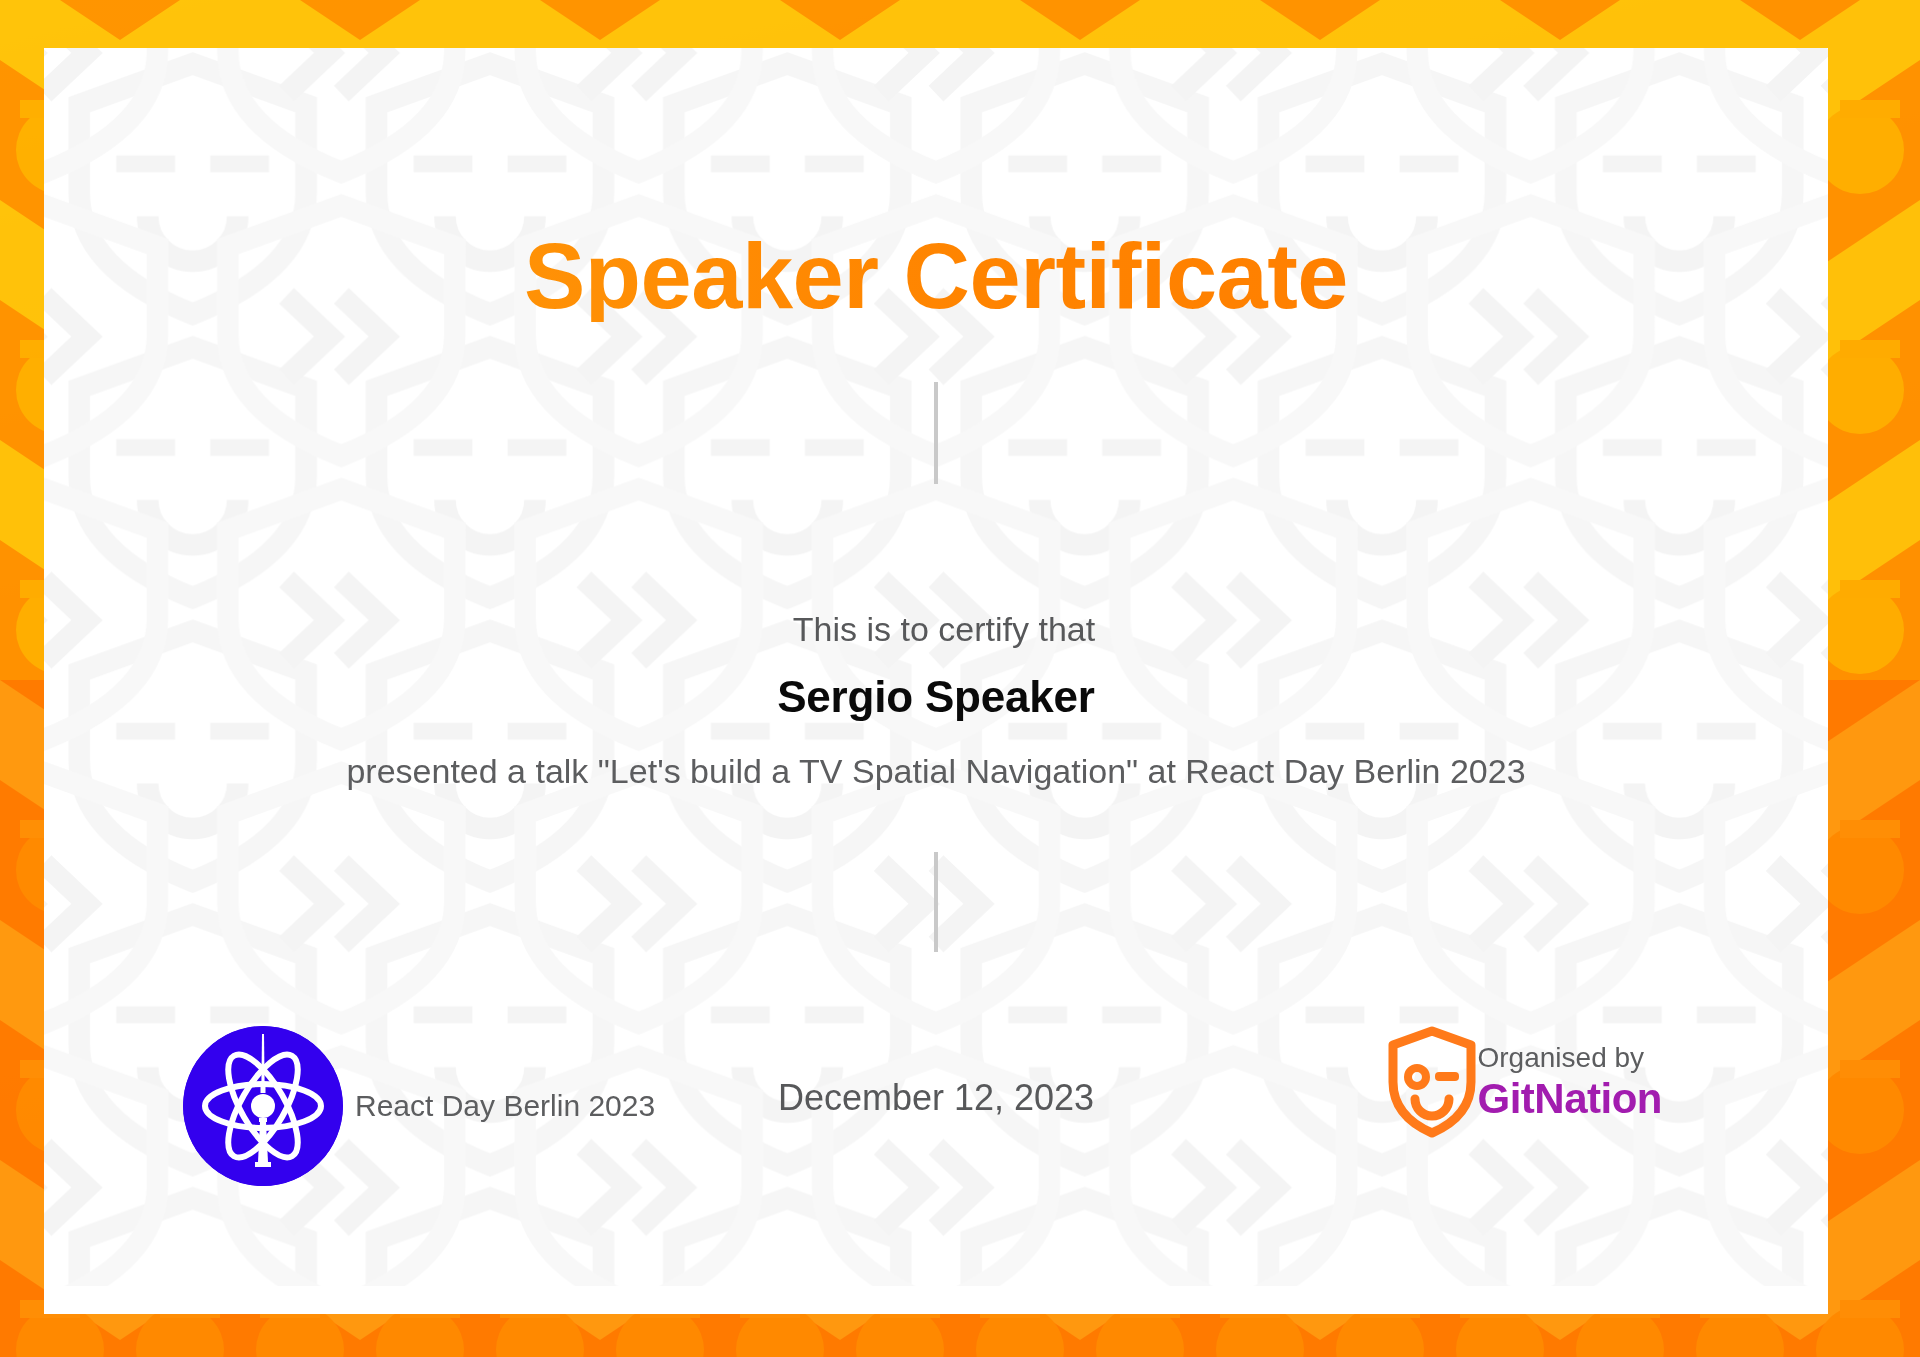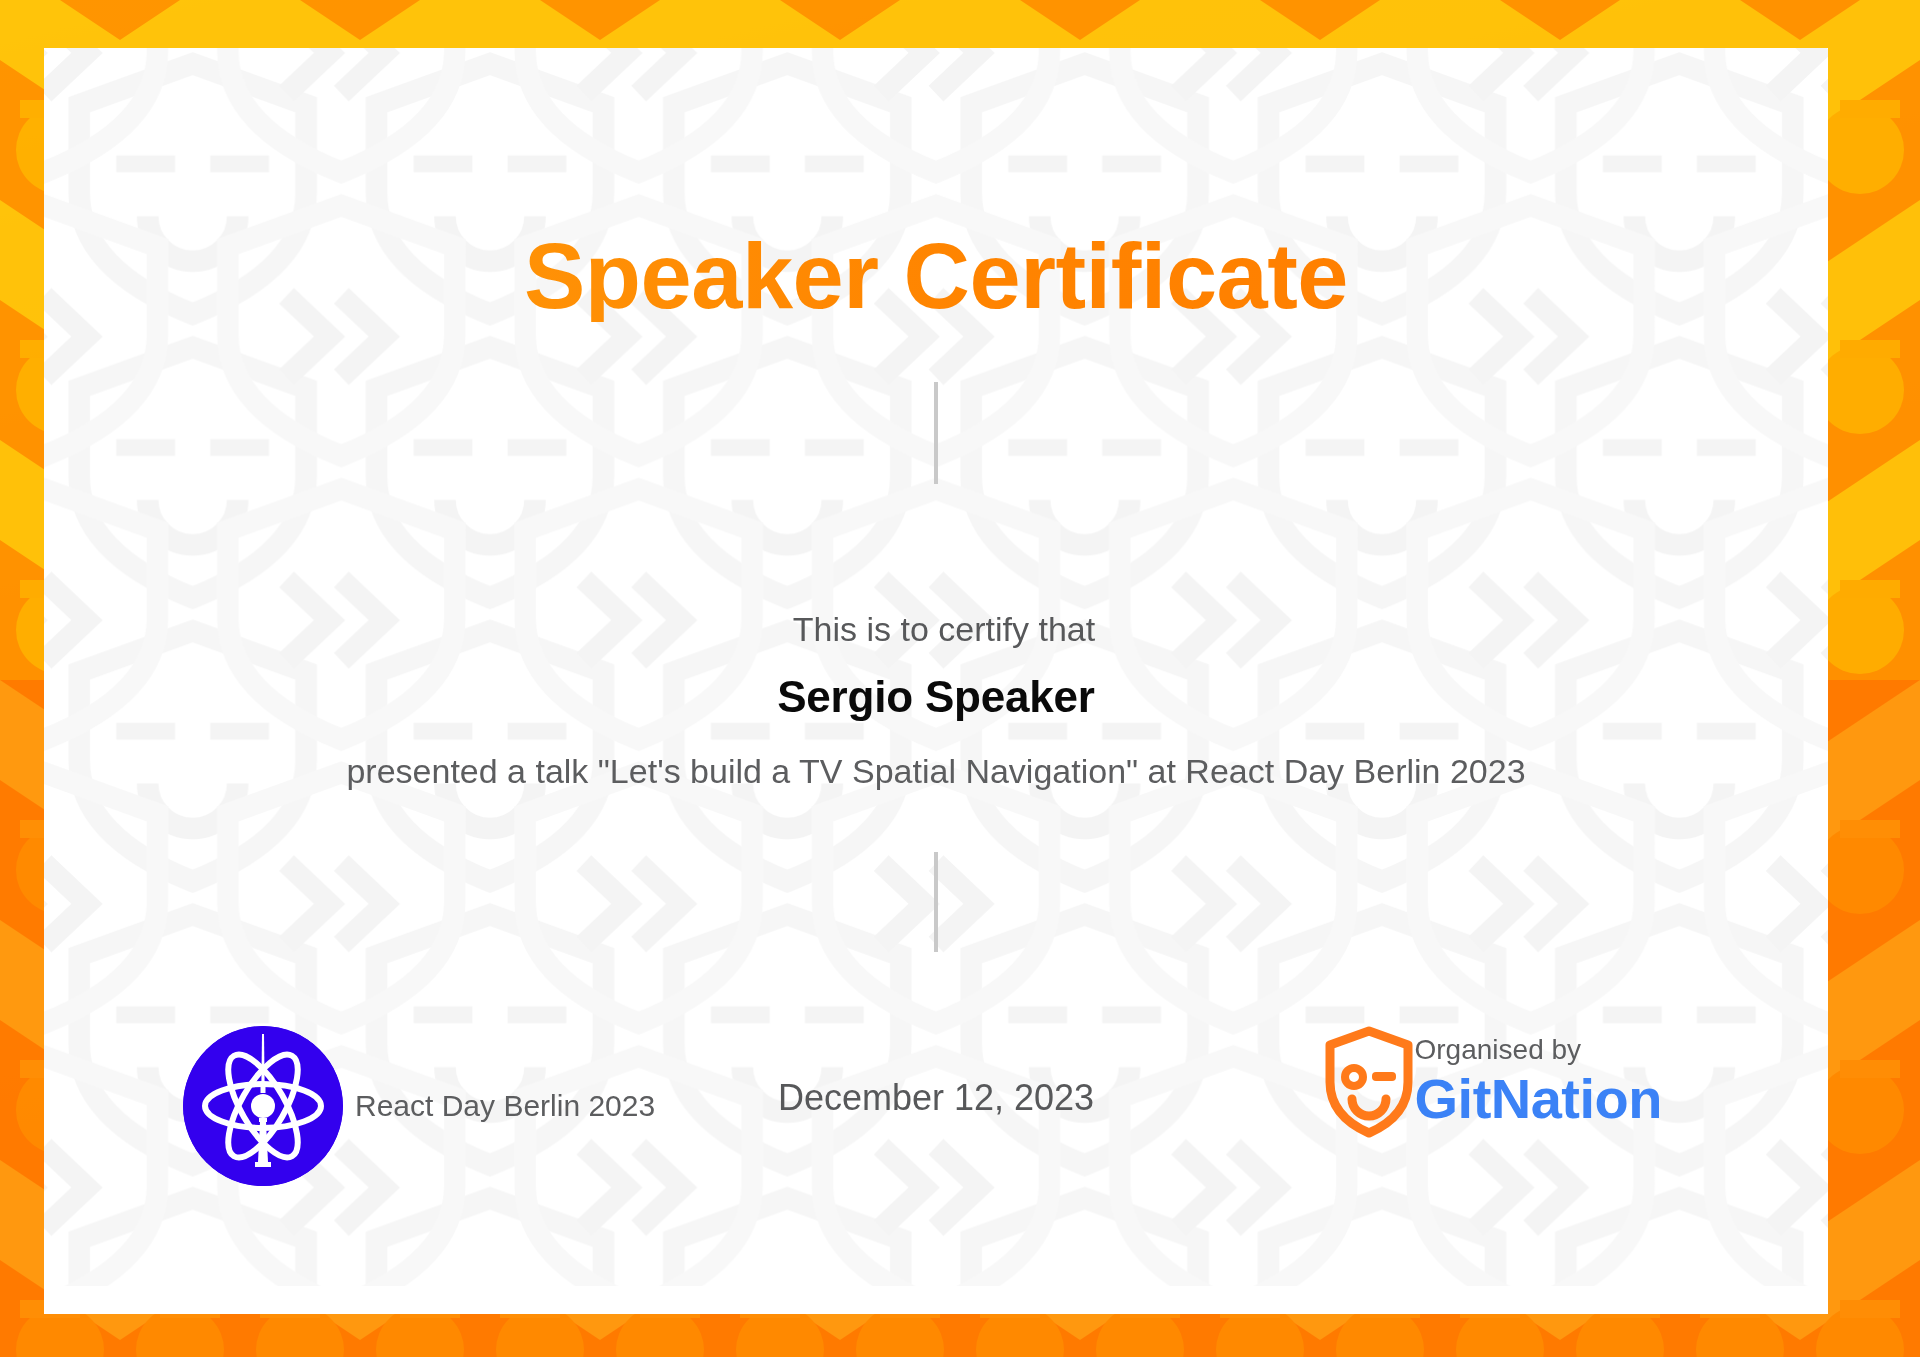--- a/index.html
+++ b/index.html
@@ -177,23 +177,23 @@
 
   #organised-by-label {
     font-size: 28px;
     color: #5C5D5F;
     font-weight: 400;
     line-height: 1.2;
     white-space: nowrap;
   }
 
   #gitnation-wordmark {
-    font-size: 56px;
+    font-size: 42px;
     font-weight: 700;
-    color: #3b82f6;
+    color: #a21caf;
     line-height: 1.15;
     letter-spacing: -0.5px;
     white-space: nowrap;
   }
 </style>
 </head>
 <body>
 
 <div id="certificate-root">
 

